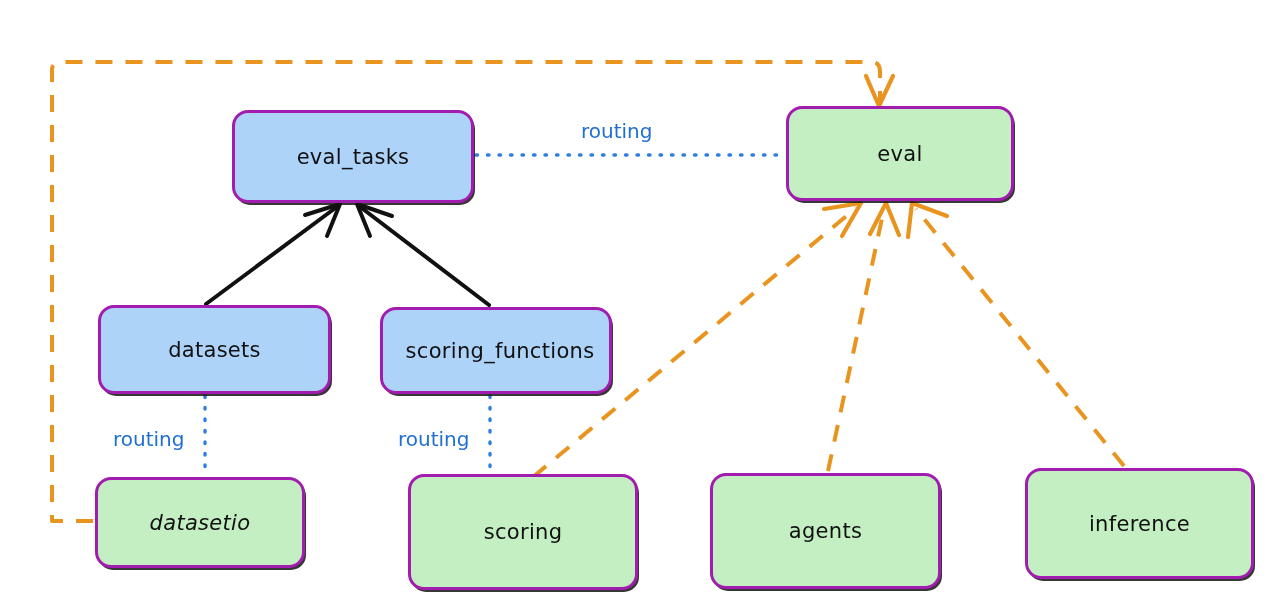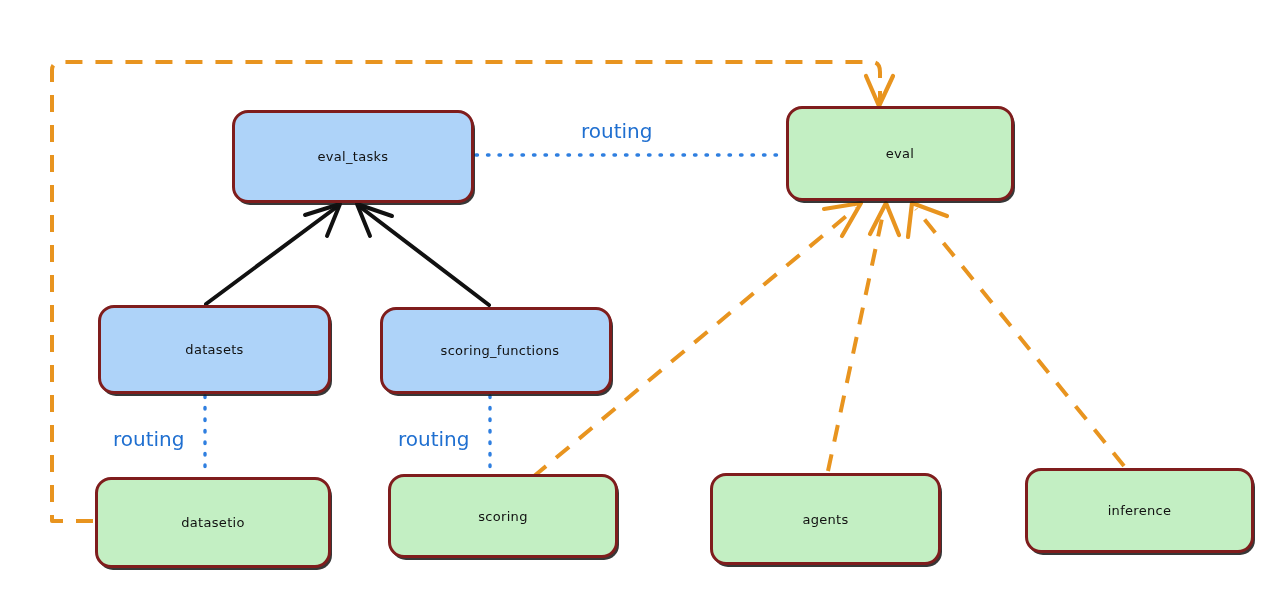--- a/index.html
+++ b/index.html
@@ -25,24 +25,24 @@
     inset: 0;
     width: 1280px;
     height: 596px;
   }
   .node {
     position: absolute;
     box-sizing: border-box;
     display: flex;
     align-items: center;
     justify-content: center;
-    border: 3px solid #7f1d1d;
+    border: 3px solid #a21caf;
     border-radius: 16px;
     font-family: "DejaVu Sans", sans-serif;
-    font-size: 13px;
+    font-size: 21px;
     letter-spacing: 0.3px;
     color: #111111;
     text-align: center;
     box-shadow: 2px 3px 0 -1px rgba(20,20,20,0.85);
   }
   .node.api {
     background: #aed3f9;
   }
   .node.provider {
     background: #c3efc3;
@@ -112,33 +112,33 @@
   </div>
 
   <div class="node provider" style="left:786px; top:106px; width:228px; height:95px;">
     <span>eval</span>
   </div>
 
   <div class="node api" style="left:380px; top:307px; width:232px; height:87px;padding-left:8px;">
     <span>scoring_functions</span>
   </div>
 
-  <div class="node provider" style="left:95px; top:477px; width:236px; height:91px;">
+  <div class="node provider" style="left:95px; top:477px; width:210px; height:91px;font-style:italic;">
     <span>datasetio</span>
   </div>
 
-  <div class="node provider" style="left:388px; top:474px; width:230px; height:84px;">
+  <div class="node provider" style="left:408px; top:474px; width:230px; height:116px;">
     <span>scoring</span>
   </div>
 
-  <div class="node provider" style="left:710px; top:473px; width:231px; height:92px;">
+  <div class="node provider" style="left:710px; top:473px; width:231px; height:116px;">
     <span>agents</span>
   </div>
 
-  <div class="node provider" style="left:1025px; top:468px; width:229px; height:85px;text-align:right;">
+  <div class="node provider" style="left:1025px; top:468px; width:229px; height:111px;text-align:right;">
     <span>inference</span>
   </div>
 
   <div class="edge-label" style="left:581px; top:119px;">routing</div>
 
   <div class="edge-label" style="left:113px; top:427px;">routing</div>
 
   <div class="edge-label" style="left:398px; top:427px;">routing</div>
 
 </div>

